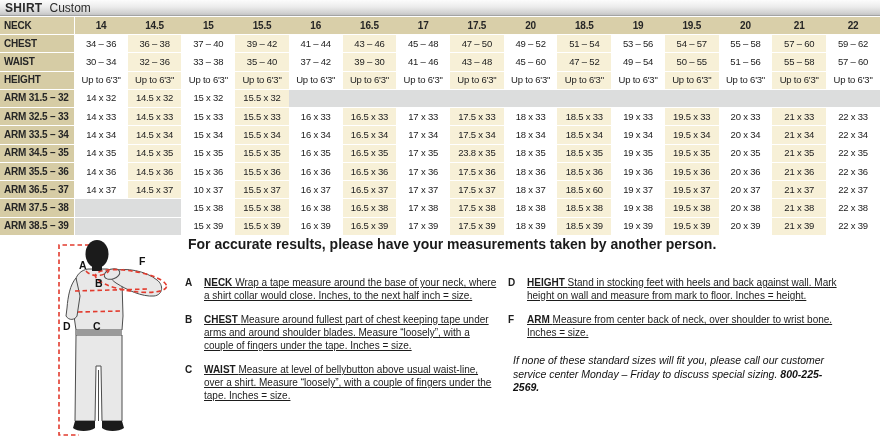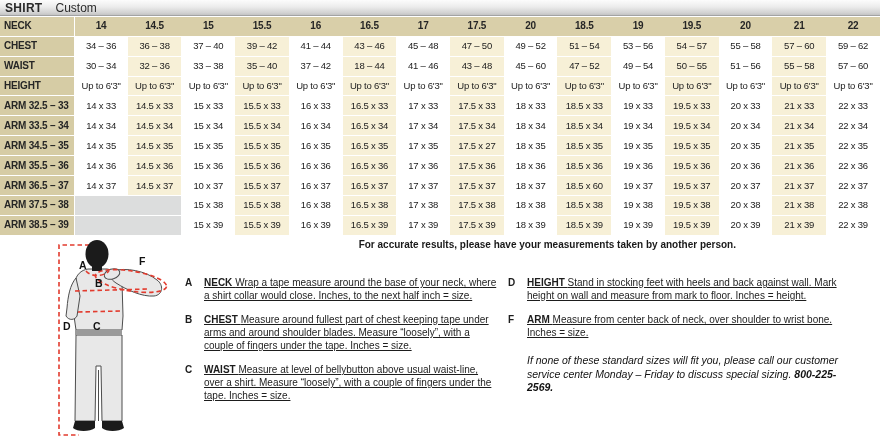--- a/index.html
+++ b/index.html
@@ -11,21 +11,21 @@
   }
   
   .topbar{
     position:absolute;top:0;left:0;width:880px;height:16px;
     background:linear-gradient(180deg,#fcfcfc 0%,#ececec 45%,#d2d2d2 85%,#c3c3c3 100%);
     border-bottom:1px solid #a3a3a3;
     display:flex;align-items:center;padding-left:5px;box-sizing:border-box;
     font-size:12px;
   }
   .topbar .t1{font-weight:bold;letter-spacing:.3px;color:#2b2b2b;}
-  .topbar .t2{margin-left:13px;color:#2b2b2b;}
+  .topbar .t2{margin-left:7px;color:#2b2b2b;}
   
   table{
     position:absolute;top:17px;left:0;width:880px;height:219px;
     border-collapse:collapse;table-layout:fixed;
   }
   col.lbl{width:74px;}
   th,td{
     padding:0 1px;font-size:9.5px;line-height:12px;text-align:center;
     border-bottom:1px solid #fff;white-space:nowrap;overflow:hidden;
     font-weight:normal;color:#222;letter-spacing:-0.2px;
@@ -35,32 +35,32 @@
     font-size:10px;border-right:1px solid #fff;color:#262626;
   }
   tr.hdr th{background:#d9cfa9;font-weight:bold;font-size:10px;color:#262626;}
   td.plain{background:#ffffff;}
   td.alt{background:#f7f0d7;}
   td.empty{background:#dcdddd;}
   
   .bottom{position:absolute;top:236px;left:0;width:880px;height:209px;}
   svg.figure{position:absolute;left:0;top:2px;}
   .intro{
-    position:absolute;left:180px;top:2px;width:556px;text-align:right;
-    font-weight:bold;font-size:10px;line-height:13.5px;color:#1a1a1a;
+    position:absolute;left:188px;top:2px;width:556px;text-align:left;
+    font-weight:bold;font-size:14px;line-height:13.5px;color:#1a1a1a;
   }
   .cols{position:absolute;left:185px;top:40px;display:flex;}
   .col{width:312px;}
   .col.right{width:352px;margin-left:11px;}
   .item{display:flex;margin-bottom:11px;font-size:10px;line-height:13px;}
   .item .letter{flex:0 0 19px;font-weight:bold;}
   .item .desc{flex:1;text-decoration:underline;}
   .item .desc b{font-weight:bold;}
   .note{
-    margin-top:15px;margin-left:19px;font-style:italic;font-size:10.5px;
+    margin-top:15px;margin-left:5px;font-style:italic;font-size:10.5px;
     line-height:13.5px;width:318px;color:#111;
   }
   .note b{font-weight:bold;}
   .red-dash{fill:none;stroke:#e23b2e;stroke-width:1.6;stroke-dasharray:4.5 3;}
   .grey-part{fill:#e8e8e8;stroke:#4d4d4d;stroke-width:1;stroke-linejoin:round;}
   .fig-label{font-family:"Liberation Sans",sans-serif;font-size:10.5px;font-weight:bold;fill:#111;}
 </style>
 </head>
 <body>
 
@@ -111,21 +111,21 @@
         <td class="alt">57 – 60</td>
         <td class="plain">59 – 62</td>
       </tr>
       <tr>
         <th class="row-label">WAIST</th>
         <td class="plain">30 – 34</td>
         <td class="alt">32 – 36</td>
         <td class="plain">33 – 38</td>
         <td class="alt">35 – 40</td>
         <td class="plain">37 – 42</td>
-        <td class="alt">18 – 44</td>
+        <td class="alt">39 – 30</td>
         <td class="plain">41 – 46</td>
         <td class="alt">43 – 48</td>
         <td class="plain">45 – 60</td>
         <td class="alt">47 – 52</td>
         <td class="plain">49 – 54</td>
         <td class="alt">50 – 55</td>
         <td class="plain">51 – 56</td>
         <td class="alt">55 – 58</td>
         <td class="plain">57 – 60</td>
       </tr>
@@ -139,20 +139,38 @@
         <td class="alt">Up to 6'3"</td>
         <td class="plain">Up to 6'3"</td>
         <td class="alt">Up to 6'3"</td>
         <td class="plain">Up to 6'3"</td>
         <td class="alt">Up to 6'3"</td>
         <td class="plain">Up to 6'3"</td>
         <td class="alt">Up to 6'3"</td>
         <td class="plain">Up to 6'3"</td>
         <td class="alt">Up to 6'3"</td>
         <td class="plain">Up to 6'3"</td>
+      </tr>
+      <tr>
+        <th class="row-label">ARM 31.5 – 32</th>
+        <td class="plain">14 x 32</td>
+        <td class="alt">14.5 x 32</td>
+        <td class="plain">15 x 32</td>
+        <td class="alt">15.5 x 32</td>
+        <td class="empty"></td>
+        <td class="empty"></td>
+        <td class="empty"></td>
+        <td class="empty"></td>
+        <td class="empty"></td>
+        <td class="empty"></td>
+        <td class="empty"></td>
+        <td class="empty"></td>
+        <td class="empty"></td>
+        <td class="empty"></td>
+        <td class="empty"></td>
       </tr>
       <tr>
         <th class="row-label">ARM 32.5 – 33</th>
         <td class="plain">14 x 33</td>
         <td class="alt">14.5 x 33</td>
         <td class="plain">15 x 33</td>
         <td class="alt">15.5 x 33</td>
         <td class="plain">16 x 33</td>
         <td class="alt">16.5 x 33</td>
         <td class="plain">17 x 33</td>
@@ -185,21 +203,21 @@
       </tr>
       <tr>
         <th class="row-label">ARM 34.5 – 35</th>
         <td class="plain">14 x 35</td>
         <td class="alt">14.5 x 35</td>
         <td class="plain">15 x 35</td>
         <td class="alt">15.5 x 35</td>
         <td class="plain">16 x 35</td>
         <td class="alt">16.5 x 35</td>
         <td class="plain">17 x 35</td>
-        <td class="alt">17.5 x 27</td>
+        <td class="alt">23.8 x 35</td>
         <td class="plain">18 x 35</td>
         <td class="alt">18.5 x 35</td>
         <td class="plain">19 x 35</td>
         <td class="alt">19.5 x 35</td>
         <td class="plain">20 x 35</td>
         <td class="alt">21 x 35</td>
         <td class="plain">22 x 35</td>
       </tr>
       <tr>
         <th class="row-label">ARM 35.5 – 36</th>

